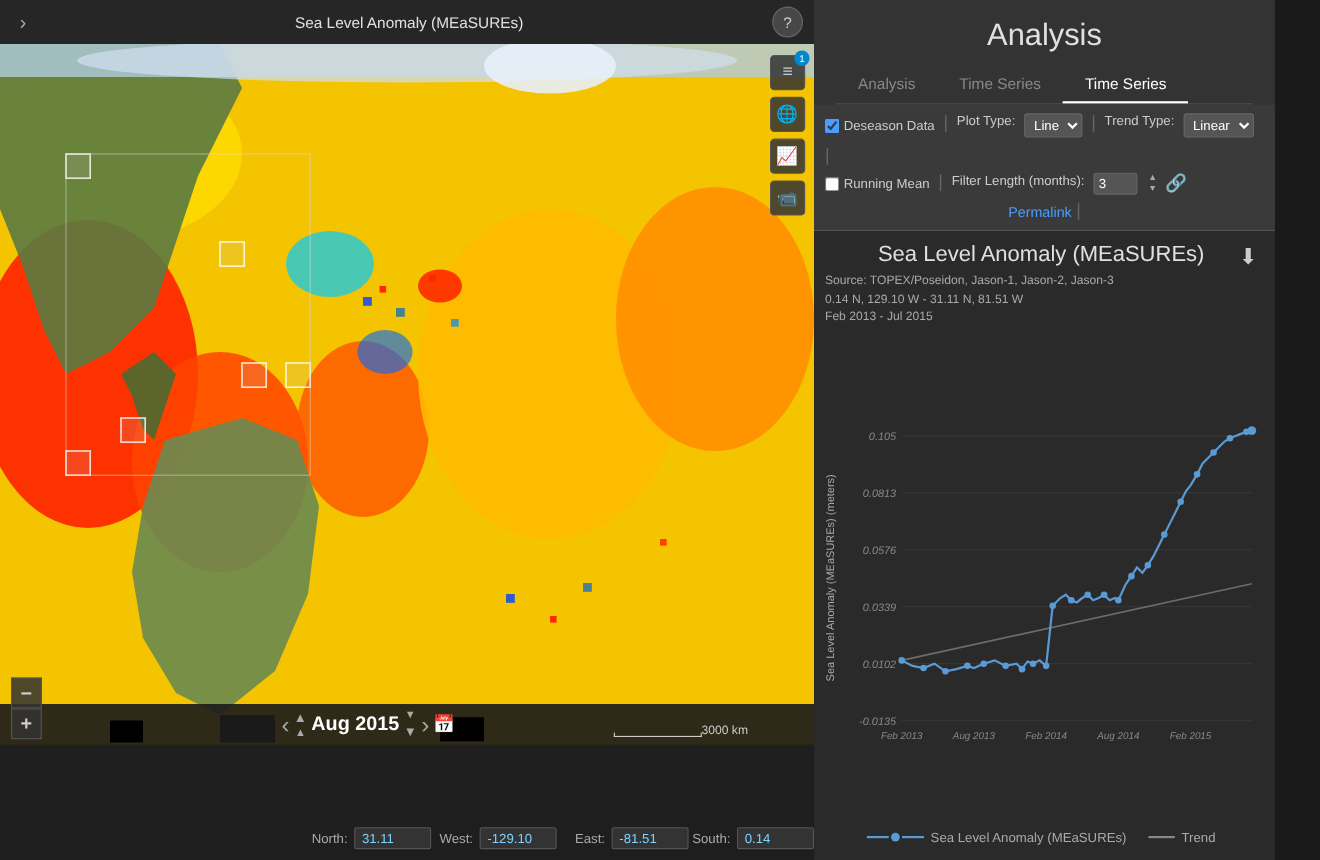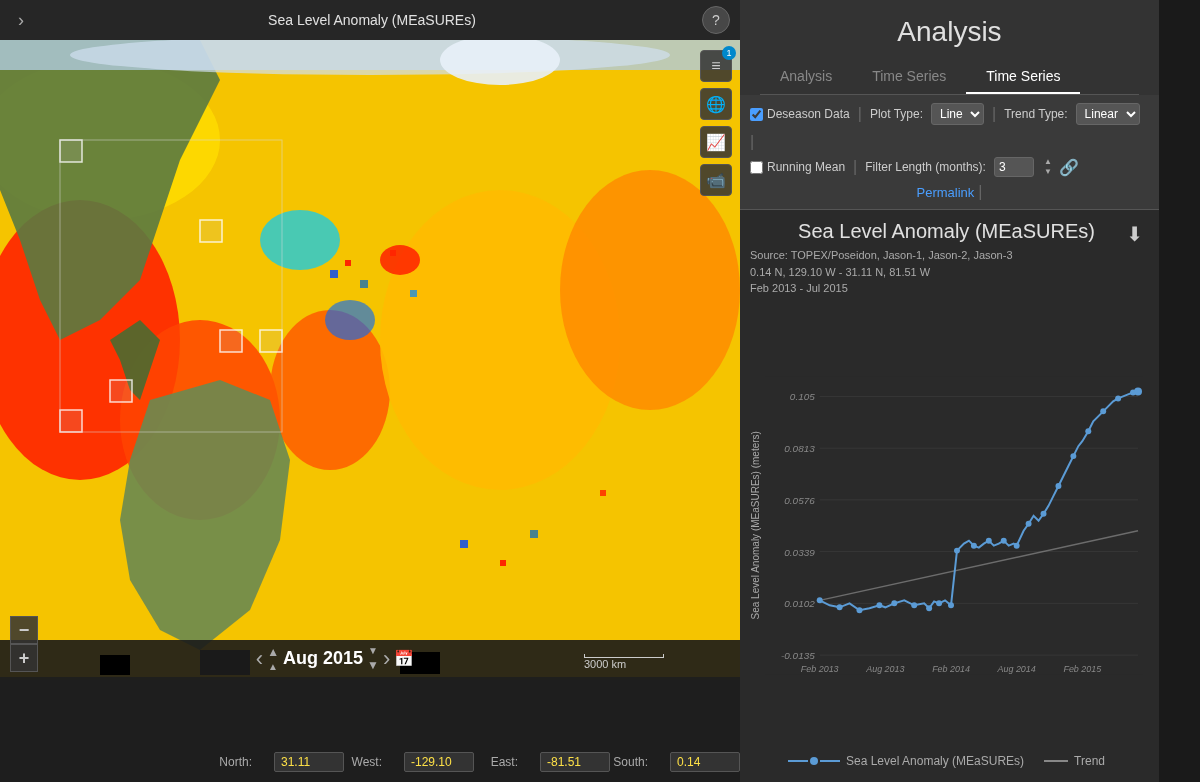--- a/index.html
+++ b/index.html
@@ -140,37 +140,36 @@
     .coord-label {
       color: #aaa;
       font-size: 12px;
       min-width: 38px;
       text-align: right;
     }
 
     .coord-input {
       background: #333;
       border: 1px solid #555;
-      color: #fde047;
+      color: #7dd3fc;
       font-size: 12px;
       padding: 2px 6px;
       width: 70px;
       border-radius: 2px;
-      margin-left: 16px;
     }
 
     .scale-bar {
       position: absolute;
       bottom: 112px;
-      right: 76px;
+      right: 60px;
       color: #ccc;
       font-size: 11px;
       display: flex;
-      flex-direction: column;
-      align-items: flex-start;
+      flex-direction: row;
+      align-items: flex-end;
       z-index: 10;
     }
 
     .scale-line {
       width: 80px;
       height: 4px;
       border: 1px solid #ccc;
       border-top: none;
       background: transparent;
     }
@@ -218,21 +217,20 @@
 
     
     .controls-bar {
       background: #3a3a3a;
       padding: 8px 10px;
       border-bottom: 1px solid #555;
     }
 
     .controls-row {
       display: flex;
-      align-items: center;
       gap: 8px;
       margin-bottom: 6px;
       flex-wrap: wrap;
     }
 
     .ctrl-checkbox {
       display: flex;
       align-items: center;
       gap: 4px;
       color: #ccc;

